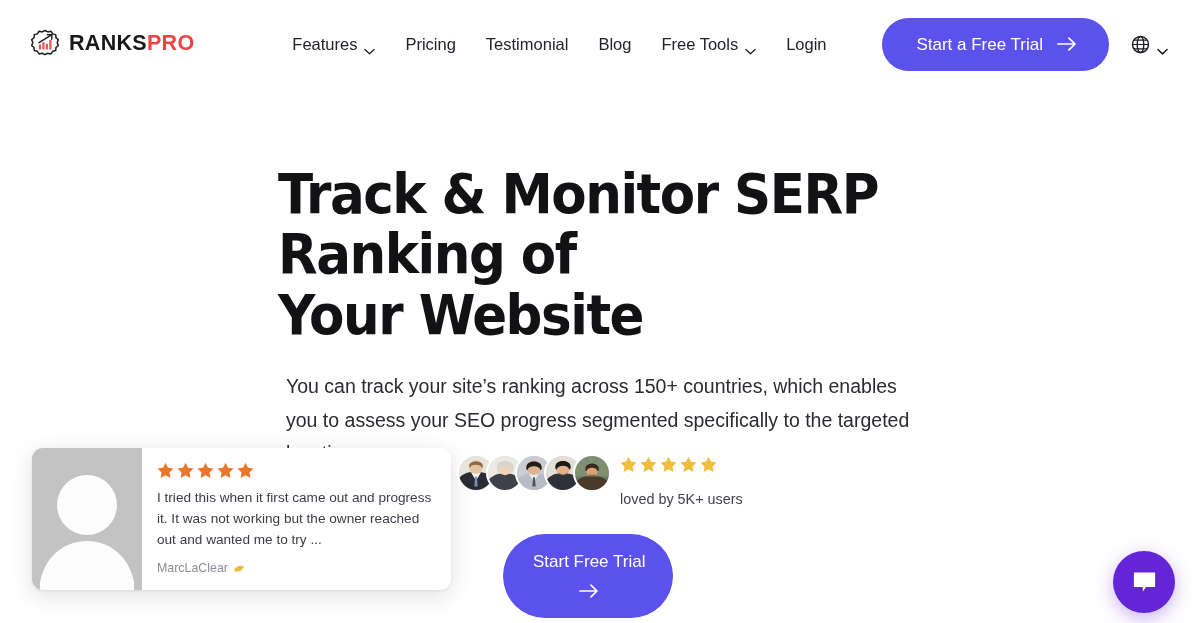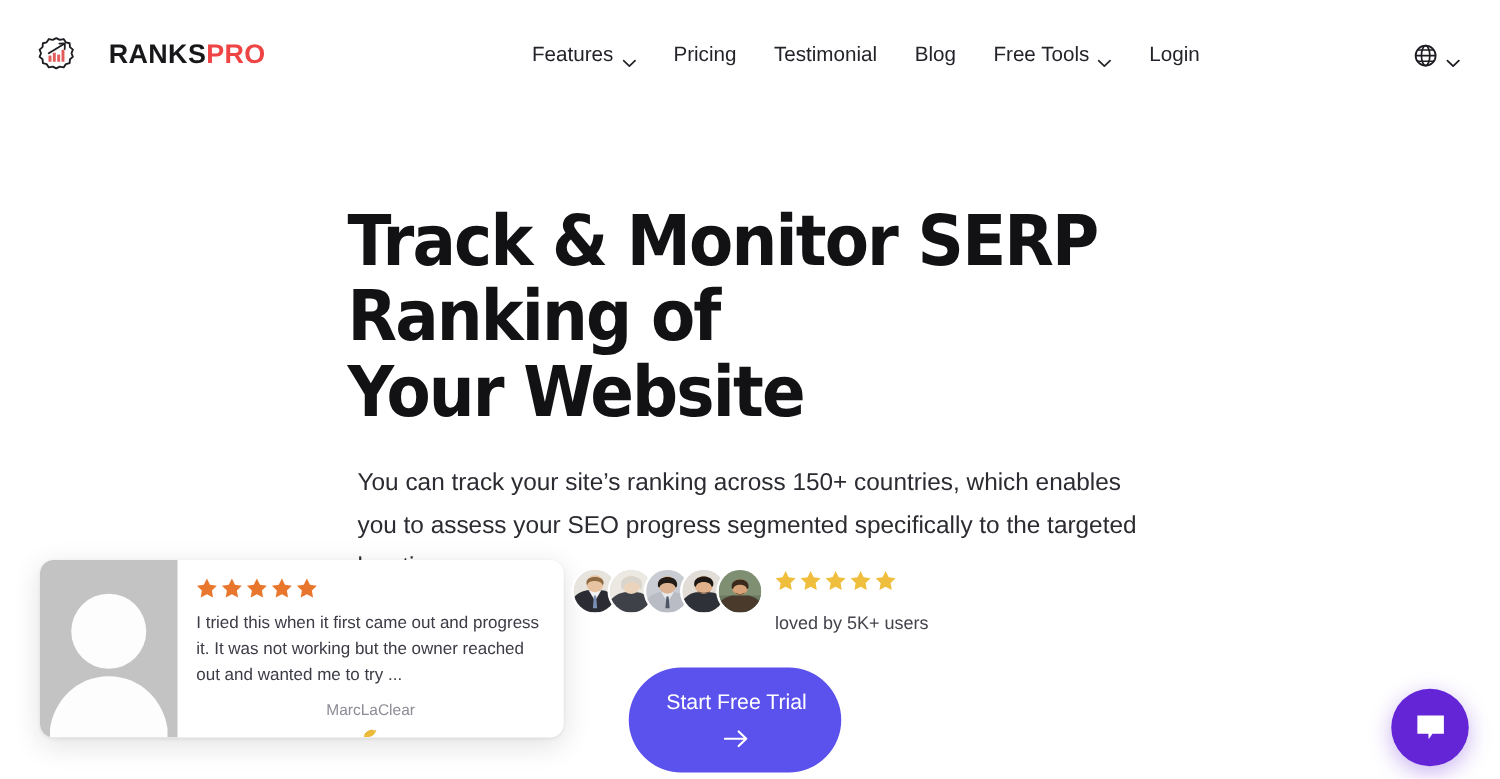--- a/index.html
+++ b/index.html
@@ -40,21 +40,21 @@
   }
   .brand-mark { width: 30px; height: 30px; display: block; }
   .brand-text {
     font-size: 21.5px;
     font-weight: 700;
     letter-spacing: .3px;
     line-height: 1;
     white-space: nowrap;
     font-family: "Liberation Sans", "DejaVu Sans", sans-serif;
   }
-  .brand-text .b-ranks { color: #18181b; margin-left: 18px; }
+  .brand-text .b-ranks { color: #18181b; }
   .brand-text .b-pro { color: #ef4444; }
 
   .main-nav {
     display: flex;
     align-items: center;
     gap: 30px;
     margin: 16px auto;
     padding-left: 42px;
   }
   .nav-item {
@@ -175,21 +175,20 @@
     line-height: 1.53;
     color: #3c3c46;
   }
   .tc-author {
     margin-top: 11px;
     font-size: 12.4px;
     color: #8c8c96;
     display: flex;
     align-items: center;
     gap: 5px;
-    flex-direction: column;
   }
   .badge-ico { width: 13px; height: 13px; display: block; }
 
   
   .users-cluster {
     position: absolute;
     left: 457px;
     top: 6px;
     display: flex;
     align-items: flex-start;
@@ -292,20 +291,28 @@
           </svg>
       </span>
     </a>
 
     <a class="nav-item" href="#">
       <span>Login</span>
     </a>
   </nav>
 
   <div class="header-right">
+    <button class="btn-pill btn-header-cta">
+      <span>Start a Free Trial</span>
+      <span>
+        <svg class="arrow-ico" viewBox="0 0 22 16" aria-hidden="true">
+          <path d="M1 8h18.2M13.1 1.6 19.8 8l-6.7 6.4" fill="none" stroke="#ffffff" stroke-width="1.9" stroke-linecap="round" stroke-linejoin="round"></path>
+        </svg>
+      </span>
+    </button>
 
     <div class="lang-switch">
       <span>
         <svg class="globe-ico" viewBox="0 0 20 20" aria-hidden="true">
           <circle cx="10" cy="10" r="8.4" fill="none" stroke="#1c1c22" stroke-width="1.5"></circle>
           <ellipse cx="10" cy="10" rx="3.5" ry="8.4" fill="none" stroke="#1c1c22" stroke-width="1.4"></ellipse>
           <path d="M1.7 10h16.6M3 5.3h14M3 14.7h14" fill="none" stroke="#1c1c22" stroke-width="1.3"></path>
         </svg>
       </span>
       <span class="chev">

